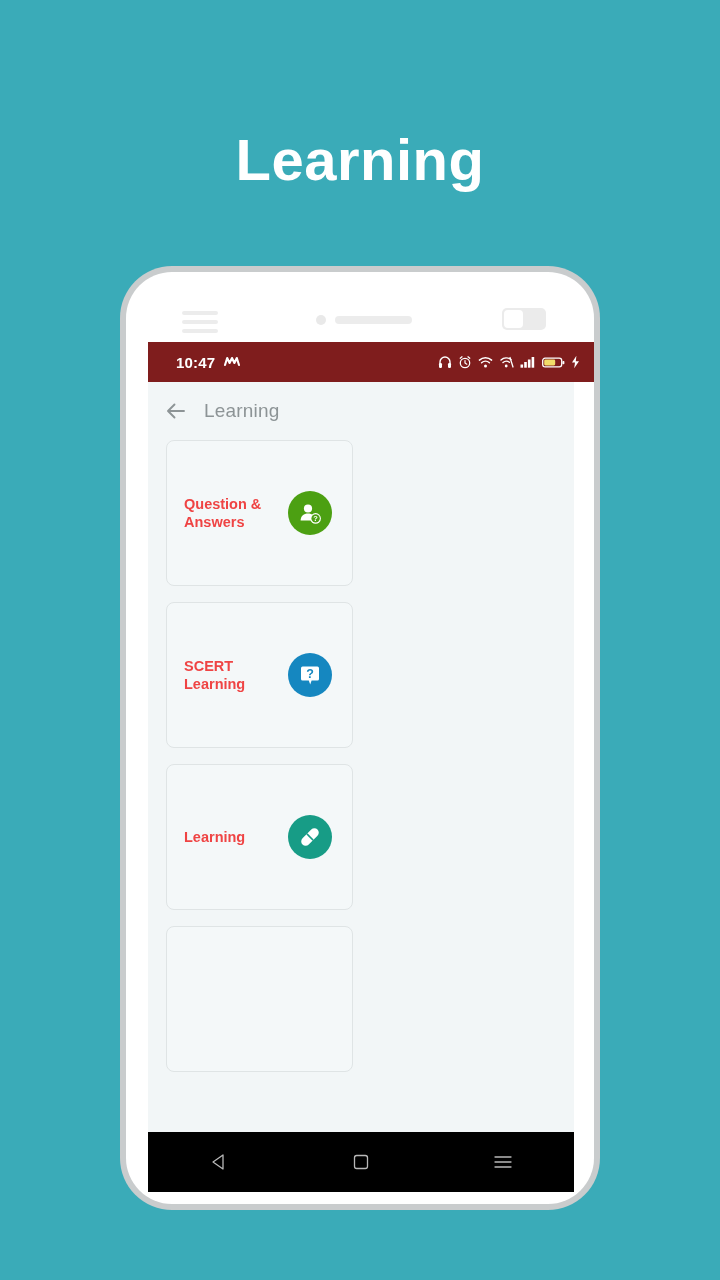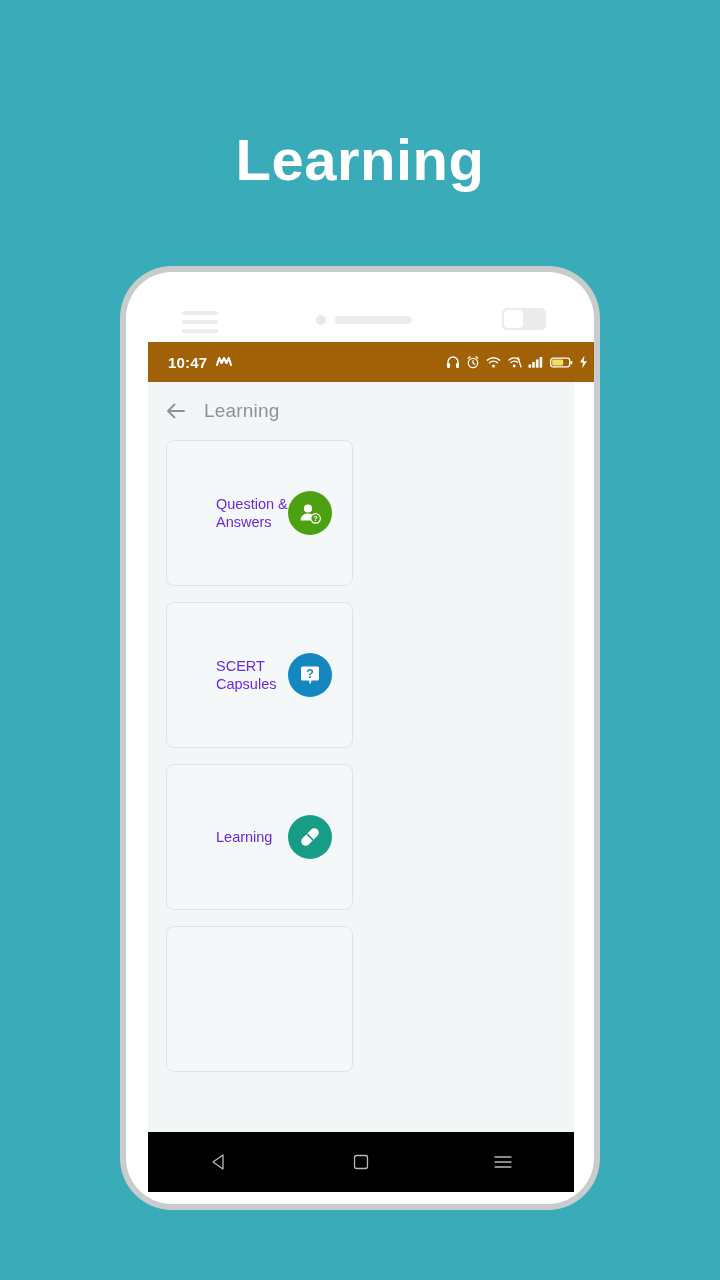--- a/index.html
+++ b/index.html
@@ -111,25 +111,25 @@
     border-radius: 4px;
     background: #ffffff;
   }
   
   .status-bar {
     position: absolute;
     top: 70px;
     left: 22px;
     width: 460px;
     height: 40px;
-    background: #a16207;
+    background: #7f1d1d;
     display: flex;
     align-items: center;
     justify-content: space-between;
-    padding: 0 20px;
+    padding: 0 28px;
     box-sizing: border-box;
   }
   .status-left {
     display: flex;
     align-items: center;
     gap: 9px;
   }
   .status-time {
     color: #ffffff;
     font-size: 15px;
@@ -184,26 +184,25 @@
     background: #f4f8f9;
     border: 1px solid #dfe4e5;
     border-radius: 8px;
     box-sizing: border-box;
     display: flex;
     align-items: center;
     justify-content: space-between;
     padding: 0 20px 0 17px;
   }
   .card-label {
-    color: #6d28d9;
+    color: #ef4444;
     font-size: 14.5px;
-    font-weight: normal;
+    font-weight: bold;
     line-height: 1.25;
     max-width: 96px;
-    margin-left: 32px;
   }
   .card-icon {
     width: 44px;
     height: 44px;
     border-radius: 50%;
     display: flex;
     align-items: center;
     justify-content: center;
     flex: 0 0 auto;
   }
@@ -331,21 +330,21 @@
                 <path d="M5.6 22.5 C5.6 17.8 9 15.4 13 15.4 C17 15.4 20.4 17.8 20.4 22.5 Z" fill="#fff"></path>
                 <circle cx="20.6" cy="20.4" r="5.3" fill="#fff"></circle>
                 <circle cx="20.6" cy="20.4" r="4.2" fill="#4ca012"></circle>
                 <text x="20.6" y="23.4" font-family="Liberation Sans, sans-serif" font-size="7.4" font-weight="bold" fill="#fff" text-anchor="middle">?</text>
               </svg>
             </span>
           </div>
 
 
           <div class="card">
-            <span class="card-label">SCERT Capsules</span>
+            <span class="card-label">SCERT Learning</span>
             <span class="card-icon" style="background:#1587c0">
               <svg width="28" height="28" viewBox="0 0 28 28">
                 <path d="M6.6 5.6 H21.4 A1.6 1.6 0 0 1 23 7.2 V18 A1.6 1.6 0 0 1 21.4 19.6 H15.6 L14.2 23.4 L12.8 19.6 H6.6 A1.6 1.6 0 0 1 5 18 V7.2 A1.6 1.6 0 0 1 6.6 5.6 Z" fill="#fff"></path>
                 <text x="14" y="16.9" font-family="Liberation Sans, sans-serif" font-size="12.5" font-weight="bold" fill="#1587c0" text-anchor="middle">?</text>
               </svg>
             </span>
           </div>
 
           <div class="card">
             <span class="card-label">Learning</span>

